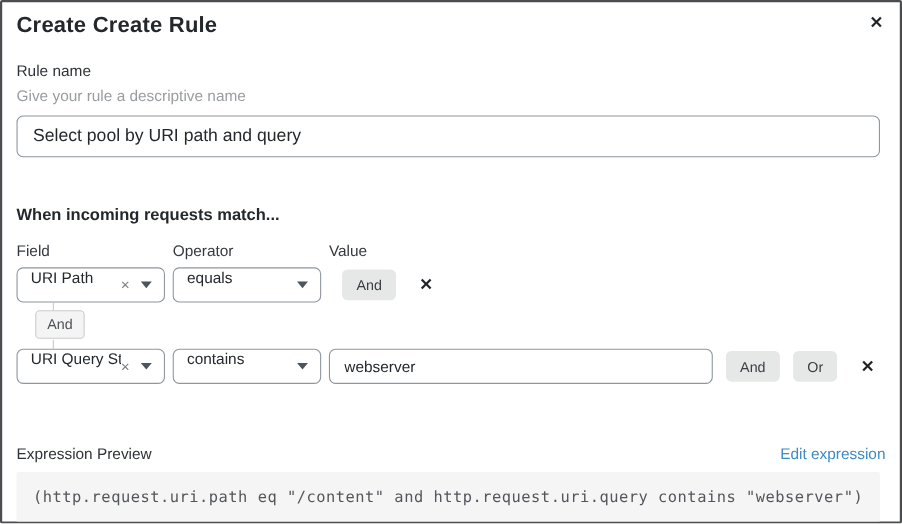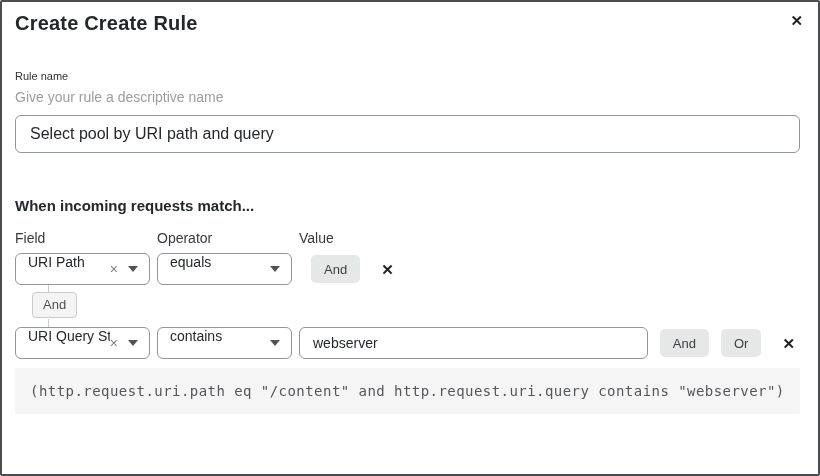--- a/index.html
+++ b/index.html
@@ -21,21 +21,21 @@
   }
   
   .title-row { display: flex; justify-content: space-between; align-items: flex-start; }
   .dialog-title { font-size: 20px; font-weight: 700; letter-spacing: .2px; color: #24282c; }
   .close-btn {
     background: none; border: none; cursor: pointer;
     font-size: 15px; font-weight: 700; color: #1f2225;
     line-height: 1; padding: 3px 2px; margin-top: -2px;
   }
   
-  .rule-name-label { margin-top: 35px; font-size: 11px; color: #2f3338; }
+  .rule-name-label { margin-top: 21px; font-size: 14px; color: #2f3338; }
   .rule-name-helper { margin-top: 7px; font-size: 14px; color: #9a9da0; }
   .text-input {
     display: block; width: 785px; height: 38px;
     margin-top: 10px;
     border: 1px solid #8f969c; border-radius: 6px;
     padding: 18px 14px; font-size: 16px; color: #24282c;
     font-family: "Liberation Sans", sans-serif;
     background: #fff; outline: none;
   }
   
@@ -166,15 +166,19 @@
       <span class="select-controls">
         <span class="caret-down"></span>
       </span>
     </div>
     <input class="value-input" type="text" value="webserver" style="">
     <button class="logic-btn">And</button>
     <button class="logic-btn">Or</button>
     <button class="delete-x">✕</button>
   </div>
 
+  <div class="preview-row">
+    <span class="preview-label">Expression Preview</span>
+    <a class="edit-link">Edit expression</a>
+  </div>
   <div class="code-block">(http.request.uri.path eq "/content" and http.request.uri.query contains "webserver")</div>
 
 </div>
 
 </body></html>

